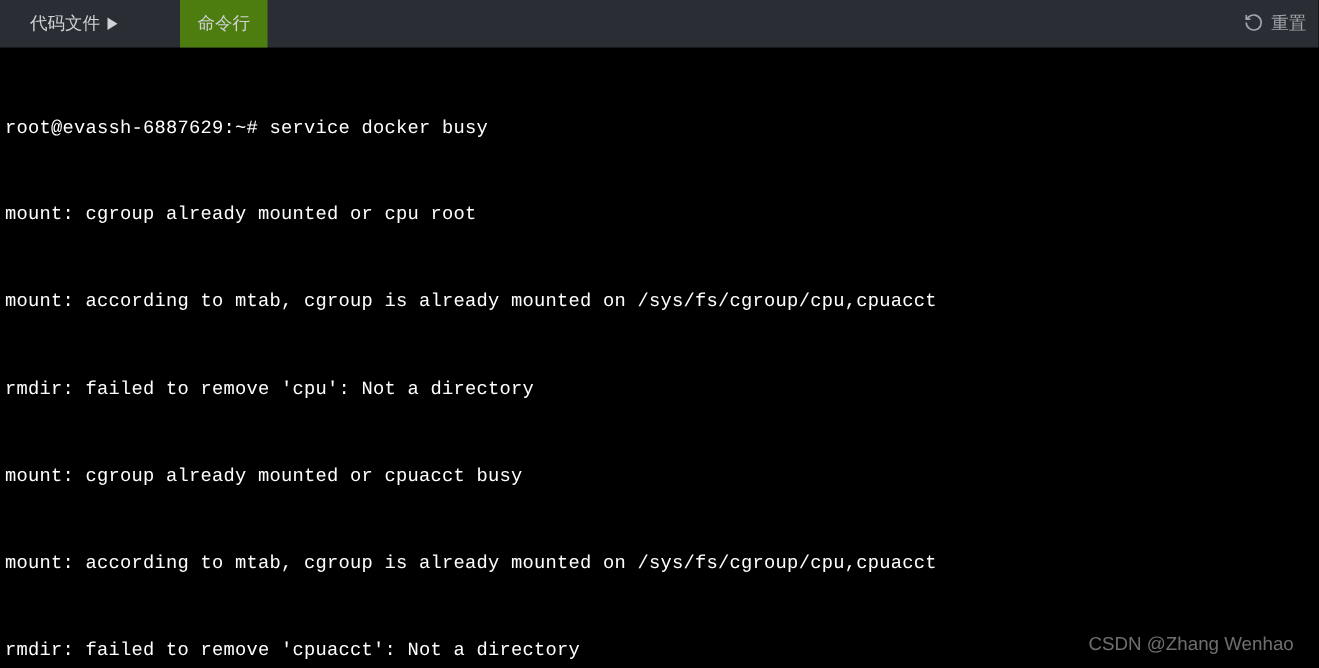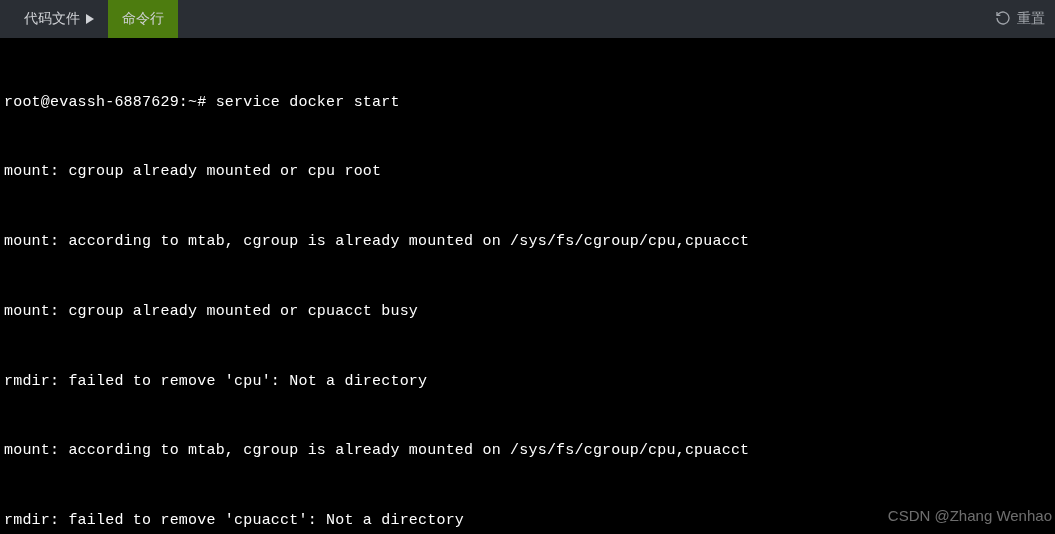--- a/index.html
+++ b/index.html
@@ -16,20 +16,21 @@
   .tabbar {
     height: 38px;
     background: #2a2e34;
     display: flex;
     align-items: center;
     padding: 0 10px;
     color: #d0d2d6;
     font-family: "Microsoft YaHei", sans-serif;
     font-size: 14px;
     position: relative;
+    gap: 36px;
   }
   .tab {
     display: flex;
     align-items: center;
     padding: 0 14px;
     height: 100%;
     cursor: pointer;
   }
   .tab.active {
     background: #4d7c0f;
@@ -59,21 +60,21 @@
   .terminal {
     padding: 6px 4px;
     line-height: 1.55;
     white-space: pre;
     color: #fff;
     letter-spacing: 0.2px;
   }
   .line { white-space: pre; }
   .watermark {
     position: absolute;
-    right: 3px;
+    right: 20px;
     bottom: 10px;
     color: rgba(200,200,200,0.55);
     font-family: "Microsoft YaHei", sans-serif;
     font-size: 15px;
     pointer-events: none;
   }
 </style>
 </head>
 <body>
 
@@ -90,25 +91,25 @@
       <svg viewBox="0 0 24 24" width="16" height="16" fill="none" stroke="#a0a4aa" stroke-width="2">
         <path d="M3 12a9 9 0 1 0 3-6.7L3 8"></path>
         <polyline points="3 3 3 8 8 8"></polyline>
       </svg>
     </span>
     <span>重置</span>
   </div>
 </div>
 
 <div class="terminal">
-  <div class="line">root@evassh-6887629:~# service docker start</div>
+  <div class="line">root@evassh-6887629:~# service docker busy</div>
   <div class="line">mount: cgroup already mounted or cpu root</div>
   <div class="line">mount: according to mtab, cgroup is already mounted on /sys/fs/cgroup/cpu,cpuacct</div>
+  <div class="line">rmdir: failed to remove 'cpu': Not a directory</div>
   <div class="line">mount: cgroup already mounted or cpuacct busy</div>
-  <div class="line">rmdir: failed to remove 'cpu': Not a directory</div>
   <div class="line">mount: according to mtab, cgroup is already mounted on /sys/fs/cgroup/cpu,cpuacct</div>
   <div class="line">rmdir: failed to remove 'cpuacct': Not a directory</div>
   
   
   
   
   
   
   
   

